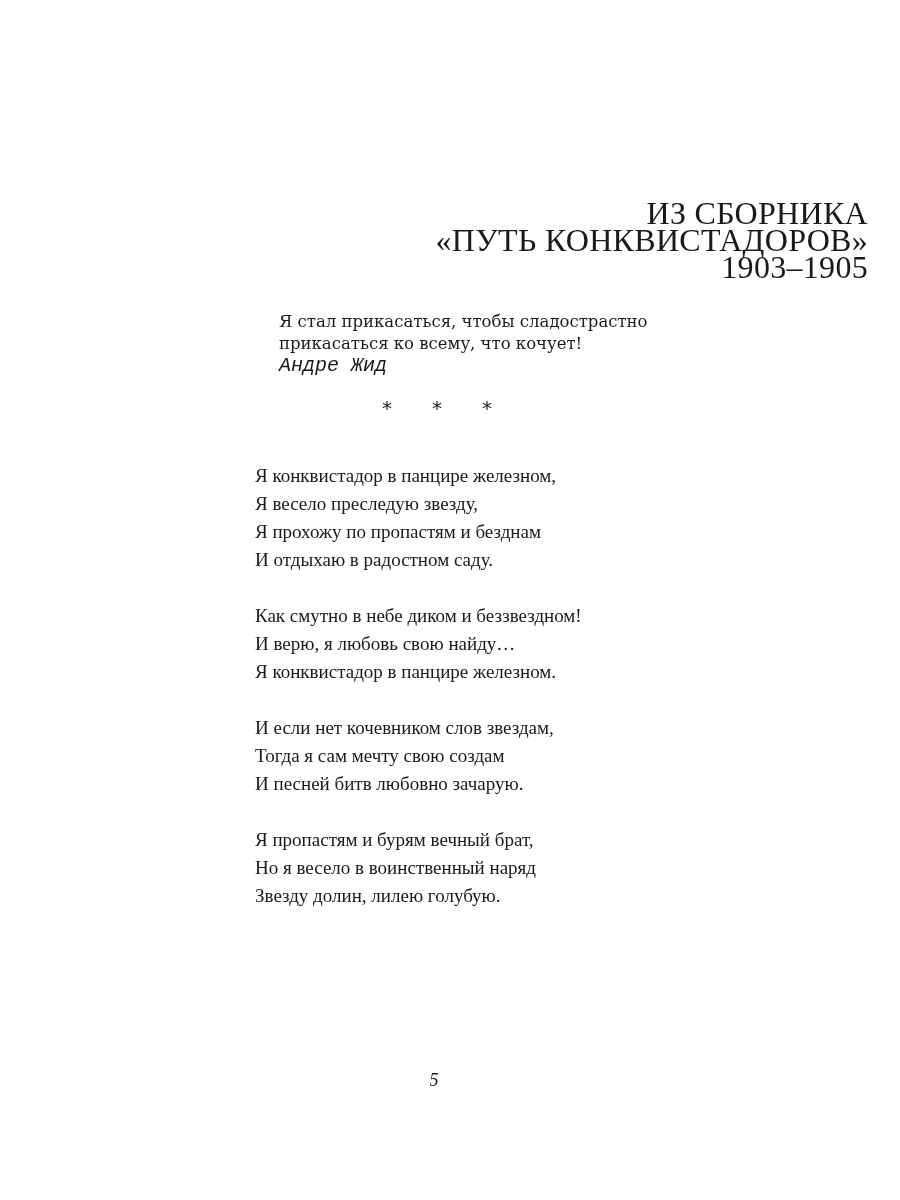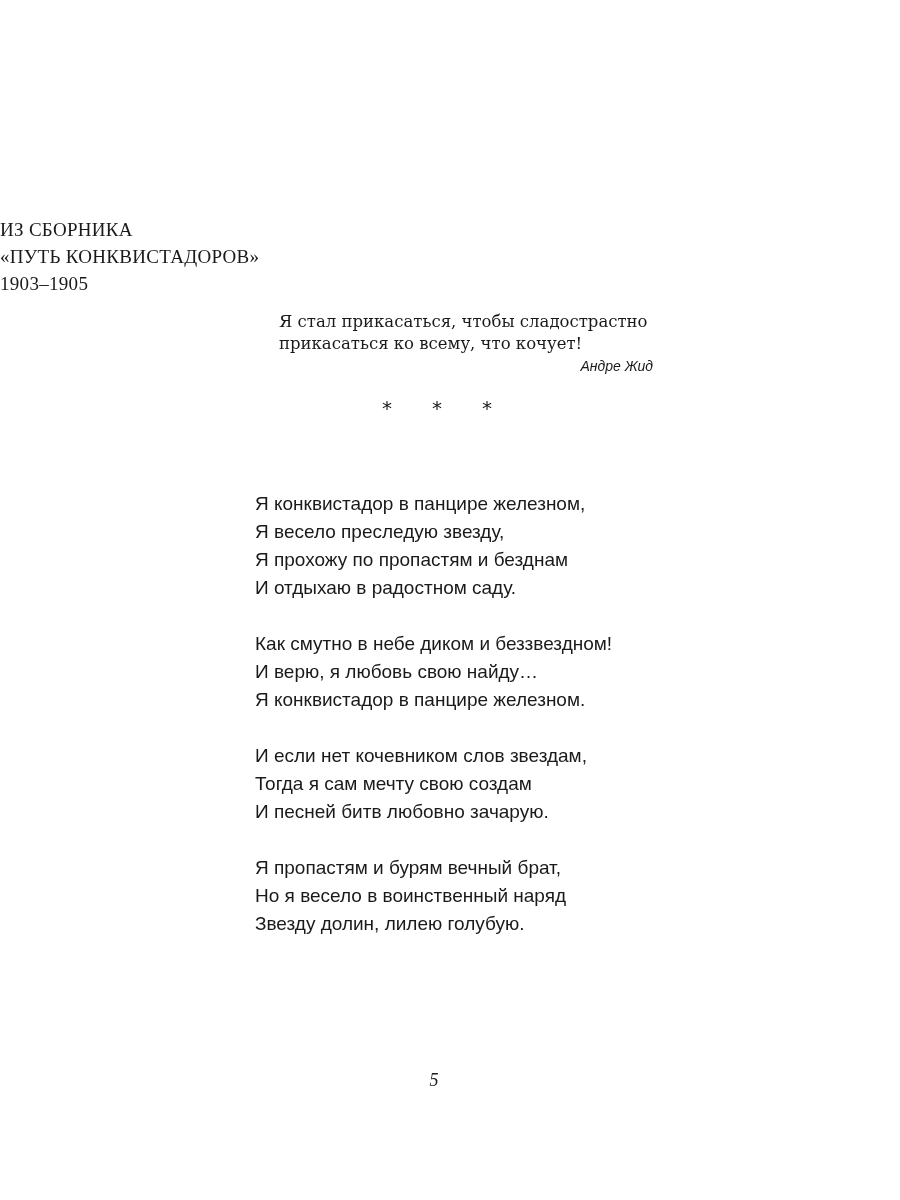--- a/index.html
+++ b/index.html
@@ -1,23 +1,23 @@
 <!DOCTYPE html>
 <html><head>
   <meta charset="utf-8">
   <style>
     html, body { margin: 0; padding: 0; background: #ffffff; }
     body { width: 900px; height: 1200px; position: relative; overflow: hidden; color: #1a1a1a; font-family: "DejaVu Serif", "Liberation Serif", serif; }
-    .title-block { position: absolute; top: 216px; left: 0; width: 868px; text-align: left; font-family: "Liberation Serif", serif; font-size: 19px; line-height: 27px; letter-spacing: 0.3px; }
+    .title-block { position: absolute; top: 200px; left: 0; width: 868px; text-align: right; font-family: "Liberation Serif", serif; font-size: 32px; line-height: 27px; letter-spacing: 0.3px; }
     .title-block div { white-space: nowrap; }
     .epigraph { position: absolute; top: 311px; left: 279px; width: 374px; font-family: "DejaVu Serif", serif; font-size: 16.5px; line-height: 22px; }
     .epigraph .line { white-space: nowrap; }
-    .epigraph .author { text-align: right; font-style: italic; font-family: Liberation Sans, sans-serif; font-size: 14px; line-height: 22px; }
+    .epigraph .author { text-align: left; font-style: italic; font-family: Liberation Mono, monospace; font-size: 20px; line-height: 22px; }
     .stars { position: absolute; top: 398px; left: 382px; width: 110px; display: flex; justify-content: space-between; font-size: 20px; line-height: 20px; font-family: "DejaVu Sans", sans-serif; }
-    .poem { position: absolute; top: 462px; left: 255px; font-family: Liberation Sans, sans-serif; font-size: 19px; line-height: 28px; margin-top: 28px; }
+    .poem { position: absolute; top: 462px; left: 255px; font-family: Liberation Serif, serif; font-size: 19px; line-height: 28px; }
     .stanza { margin-bottom: 28px; }
     .stanza .line { white-space: nowrap; }
     .page-number { position: absolute; top: 1070px; left: 0; width: 868px; text-align: center; font-family: "Liberation Serif", serif; font-style: italic; font-size: 18px; }
   </style>
 </head>
 <body>
 
 <div class="title-block">
   <div>ИЗ СБОРНИКА</div>
   <div>«ПУТЬ КОНКВИСТАДОРОВ»</div>

